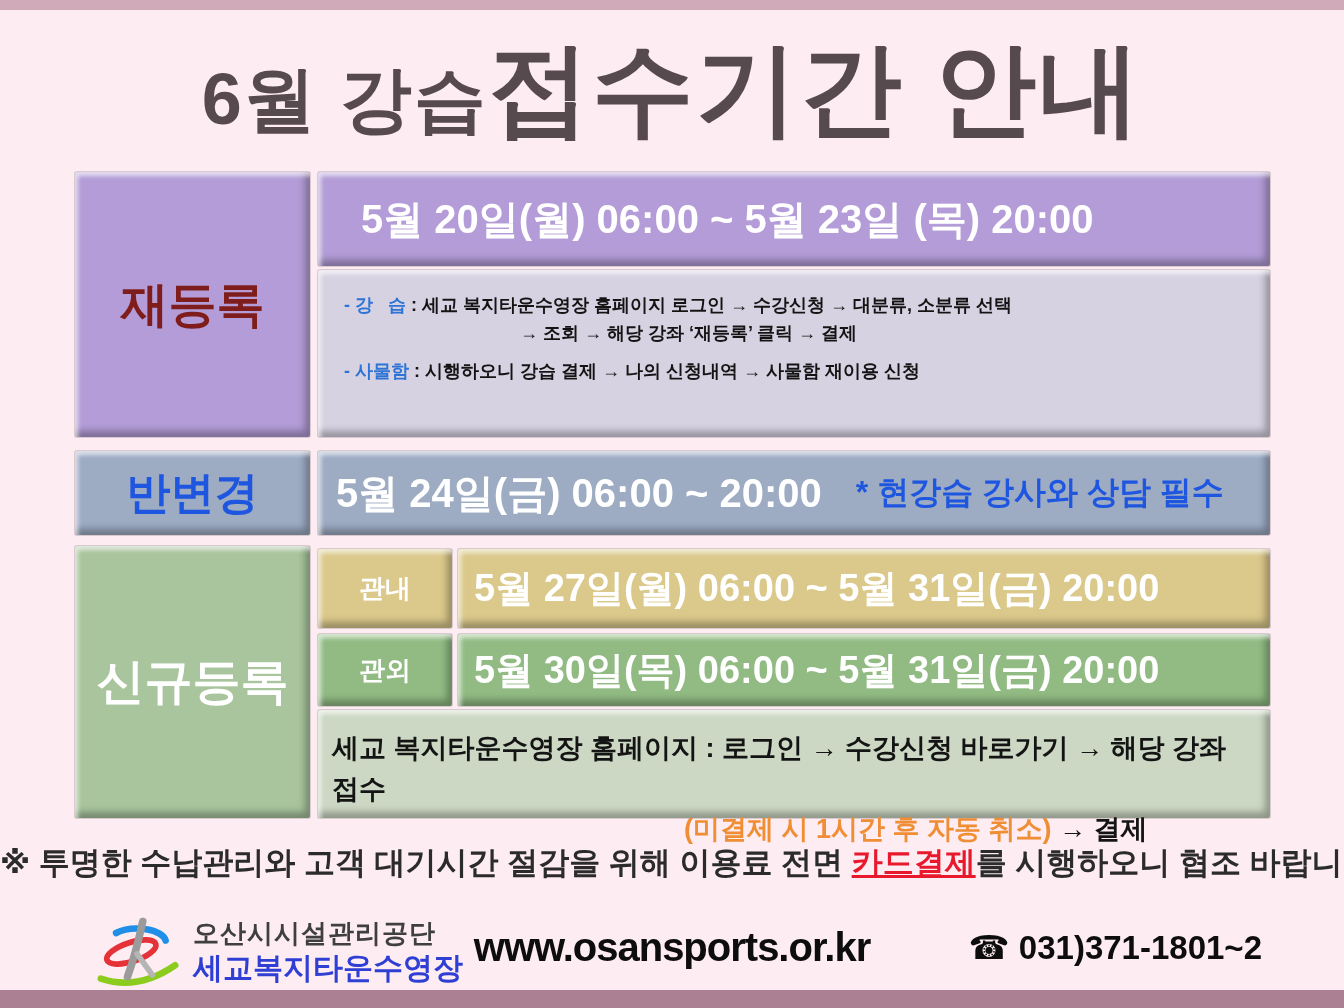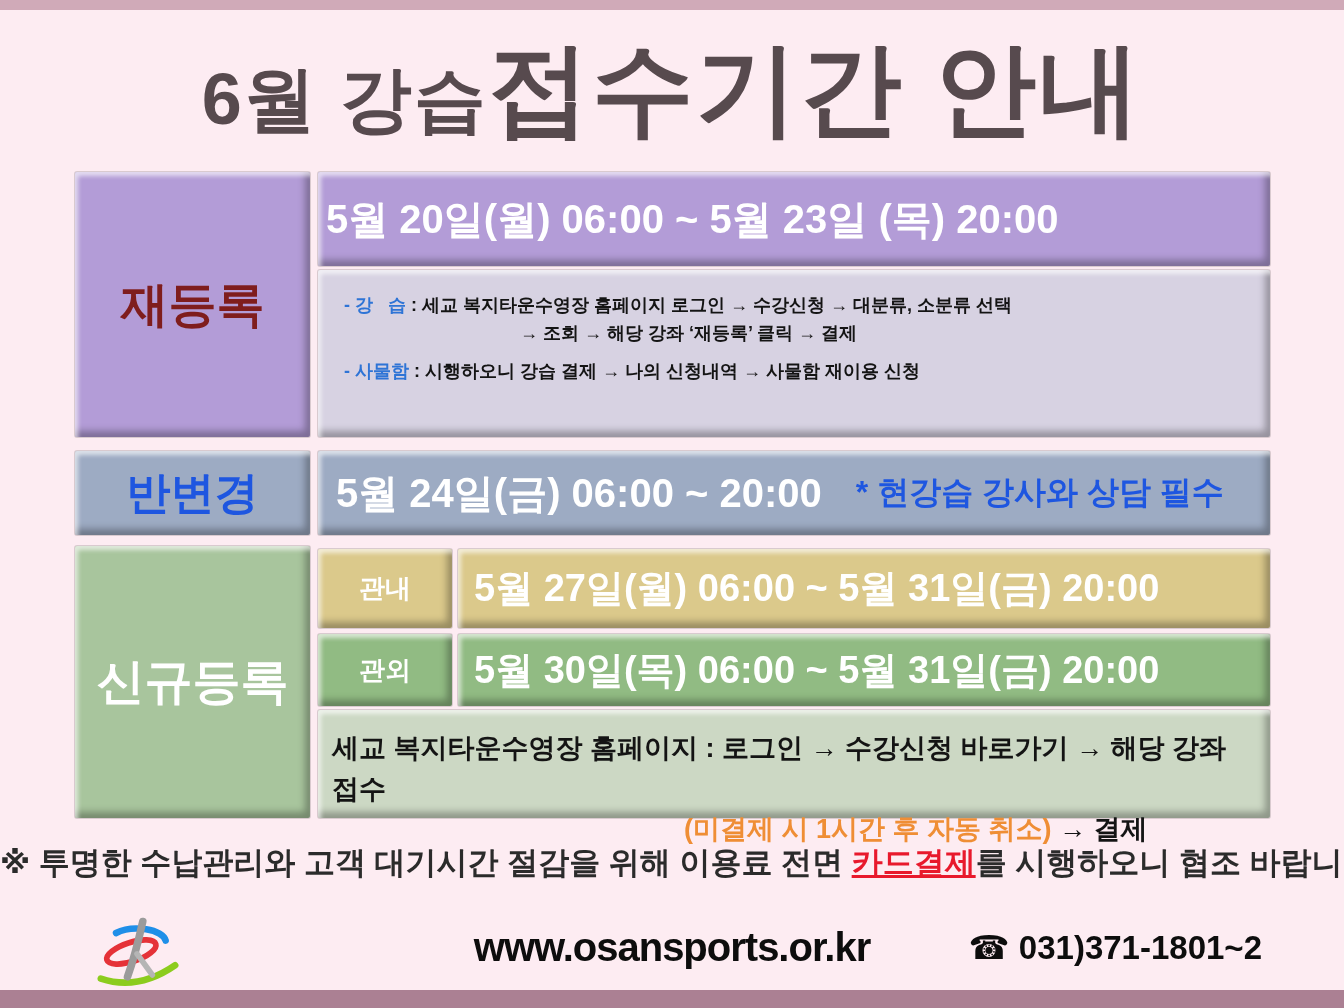--- a/index.html
+++ b/index.html
@@ -29,21 +29,21 @@
       inset -5px -6px 7px rgba(0,0,0,.30),
       0 0 0 1px rgba(0,0,0,.14);
     border-radius:2px;
   }
   .flex-c{display:flex;align-items:center;justify-content:center;}
   .flex-l{display:flex;align-items:center;justify-content:flex-start;}
 
   
   .r1-label{left:75px;top:172px;width:235px;height:265px;background:#b39cd7;}
   .r1-label span{color:#7f1d1d;font-size:48px;font-weight:800;}
-  .r1-strip{left:318px;top:172px;width:952px;height:94px;background:#b39cd7;padding-left:8px;box-sizing:border-box;}
+  .r1-strip{left:318px;top:172px;width:952px;height:94px;background:#b39cd7;padding-left:43px;box-sizing:border-box;}
   .r1-strip span{color:#ffffff;font-size:40px;font-weight:800;}
   .r1-body{
     left:318px;top:270px;width:952px;height:167px;background:#d7d2e2;
     box-sizing:border-box;padding:22px 10px 0 26px;
     font-size:18px;font-weight:700;color:#141414;line-height:1.55;
   }
   .blue-label{color:#2e74d6;white-space:pre;}
   .indent1{padding-left:176px;}
   .gap-top{margin-top:10px;}
 
@@ -159,19 +159,23 @@
   </div>
 
   <div class="logo">
     <svg width="86" height="80" viewBox="0 0 90 84">
       <path d="M6 70 Q45 83 84 56" stroke="#8ccc1e" stroke-width="7" fill="none" stroke-linecap="round"></path>
       <ellipse cx="38" cy="42" rx="27" ry="10" stroke="#e53238" stroke-width="6" fill="none" transform="rotate(-18 38 42)"></ellipse>
       <path d="M22 22 A30 14 0 0 1 74 30" stroke="#1f8fe8" stroke-width="7" fill="none" stroke-linecap="round"></path>
       <path d="M50 10 C46 28 42 46 34 68" stroke="#9b9b9b" stroke-width="8" fill="none" stroke-linecap="round"></path>
       <path d="M44 44 L60 66" stroke="#b5b5b5" stroke-width="6" fill="none" stroke-linecap="round"></path>
     </svg>
+    <div class="logo-text">
+      <span class="org">오산시시설관리공단</span>
+      <span class="facility">세교복지타운수영장</span>
+    </div>
   </div>
   <div class="website">www.osansports.or.kr</div>
   <div class="phone">☎ 031)371-1801~2</div>
 
   <div class="bottom-bar"></div>
 
 </div>
 
 </body></html>

